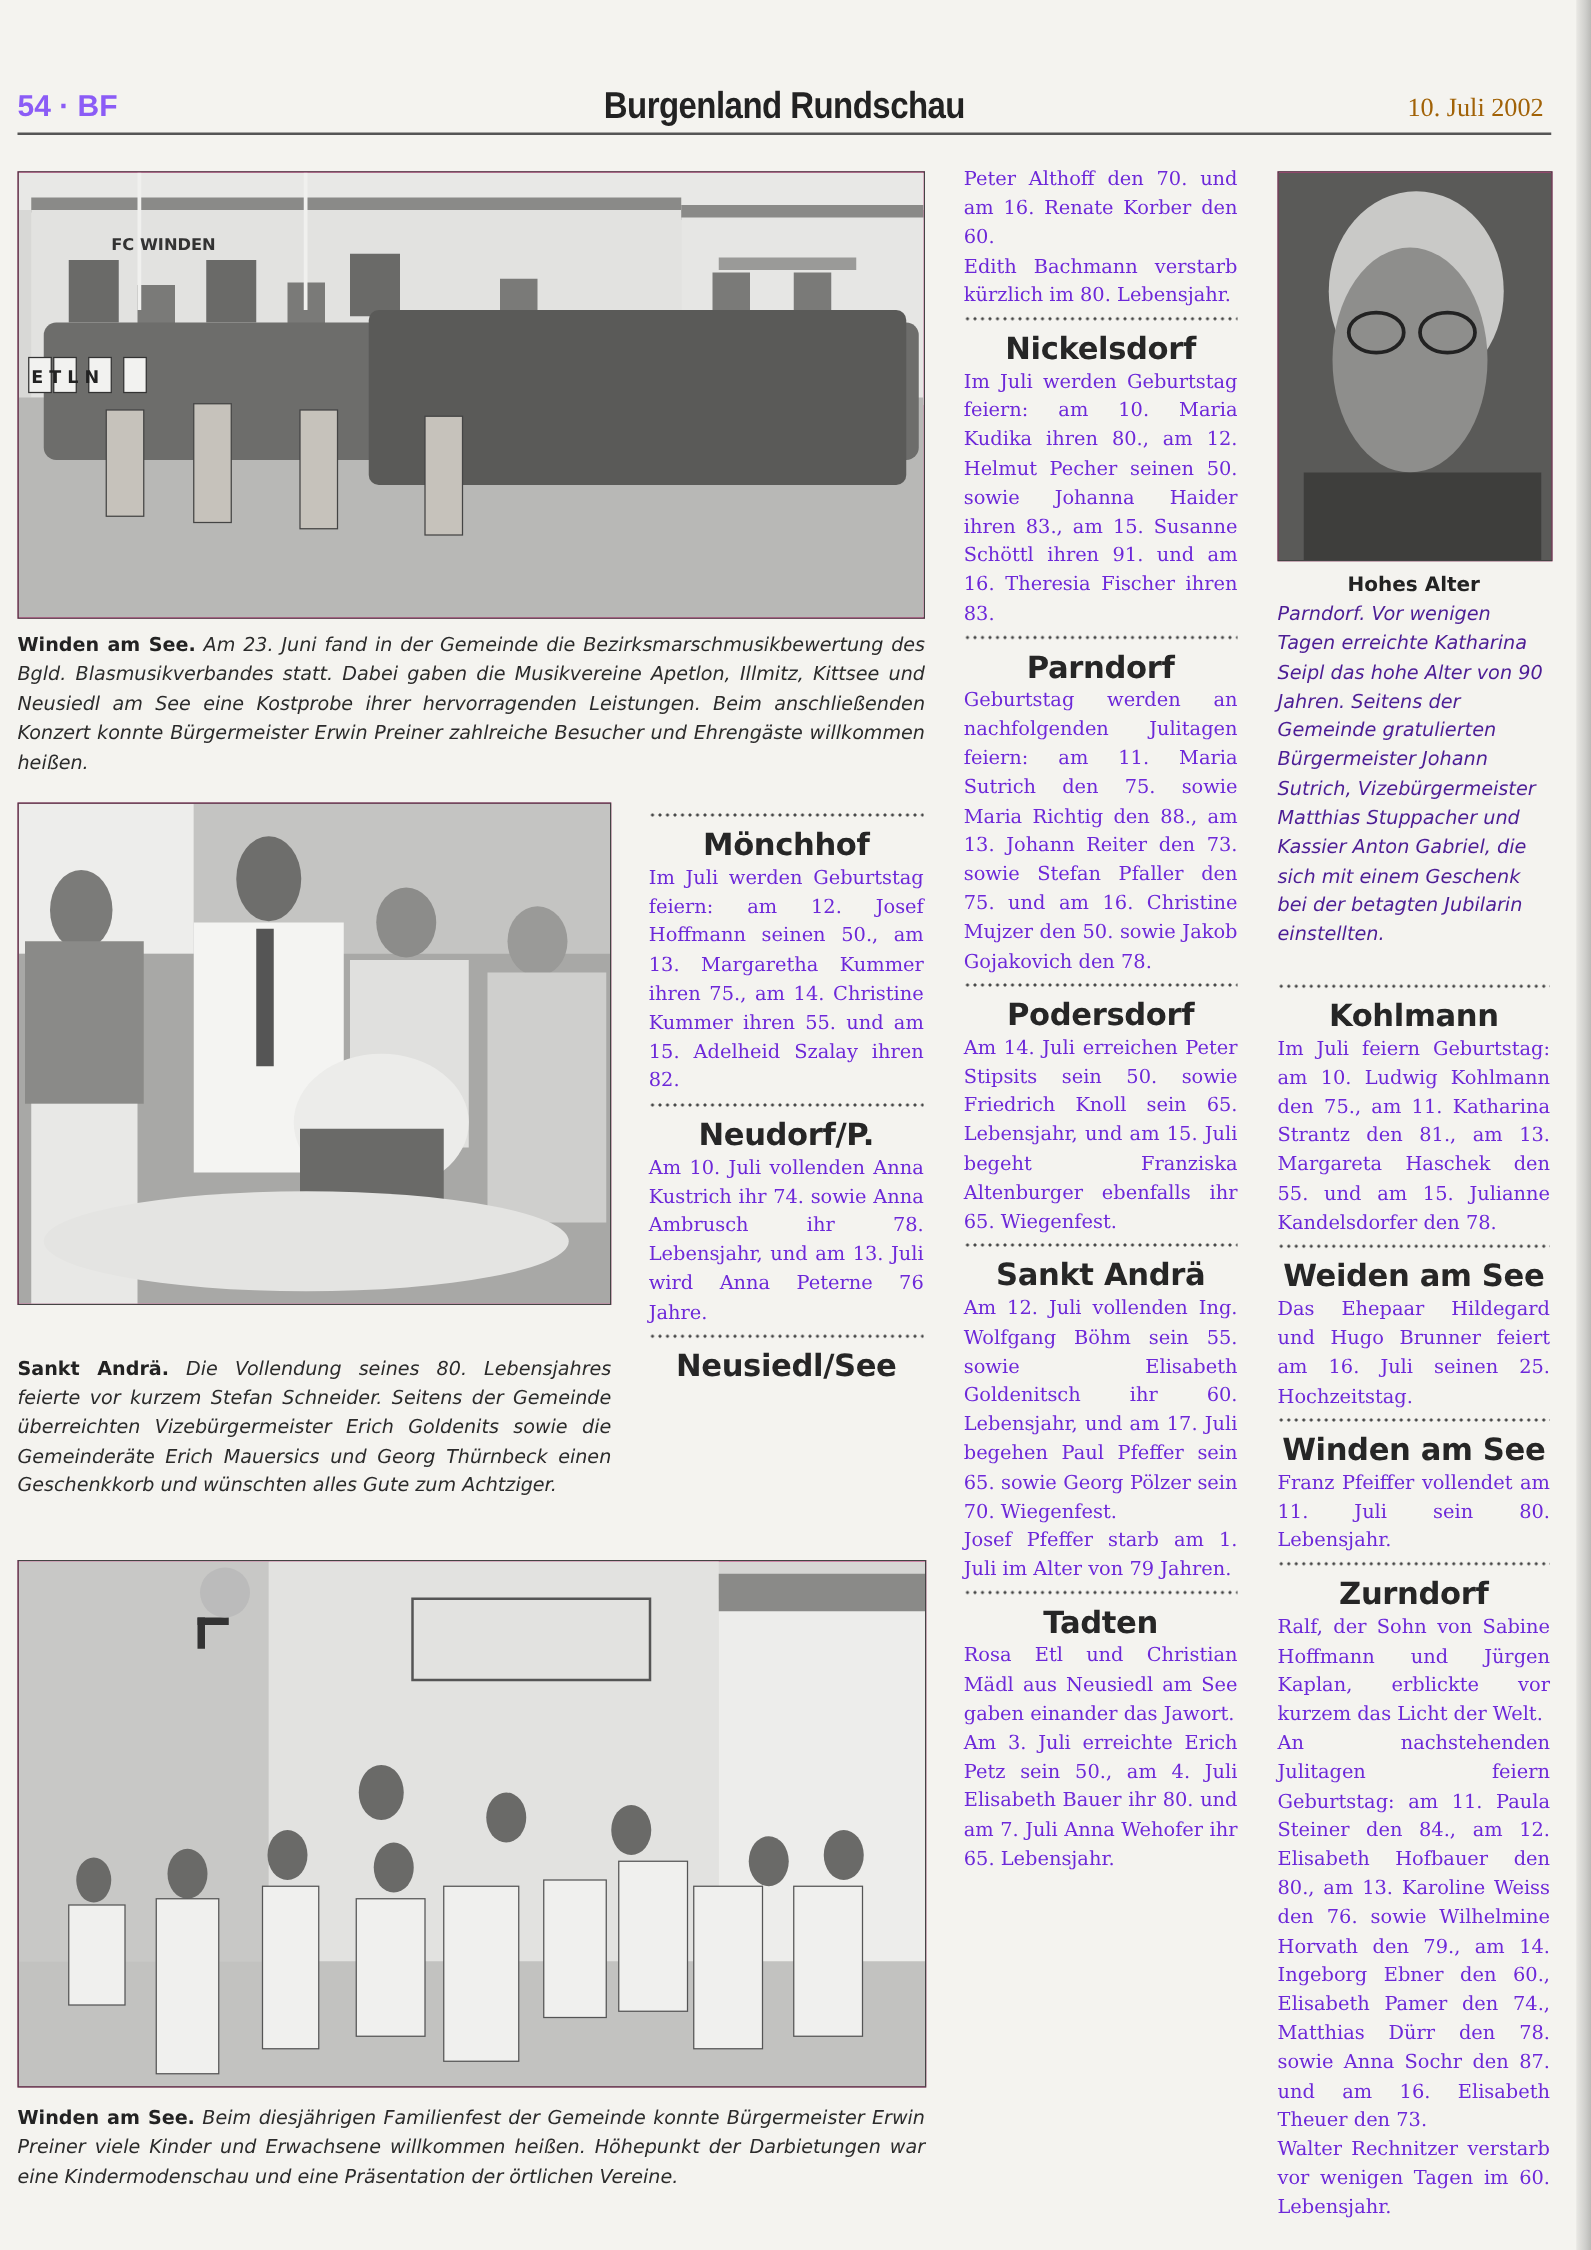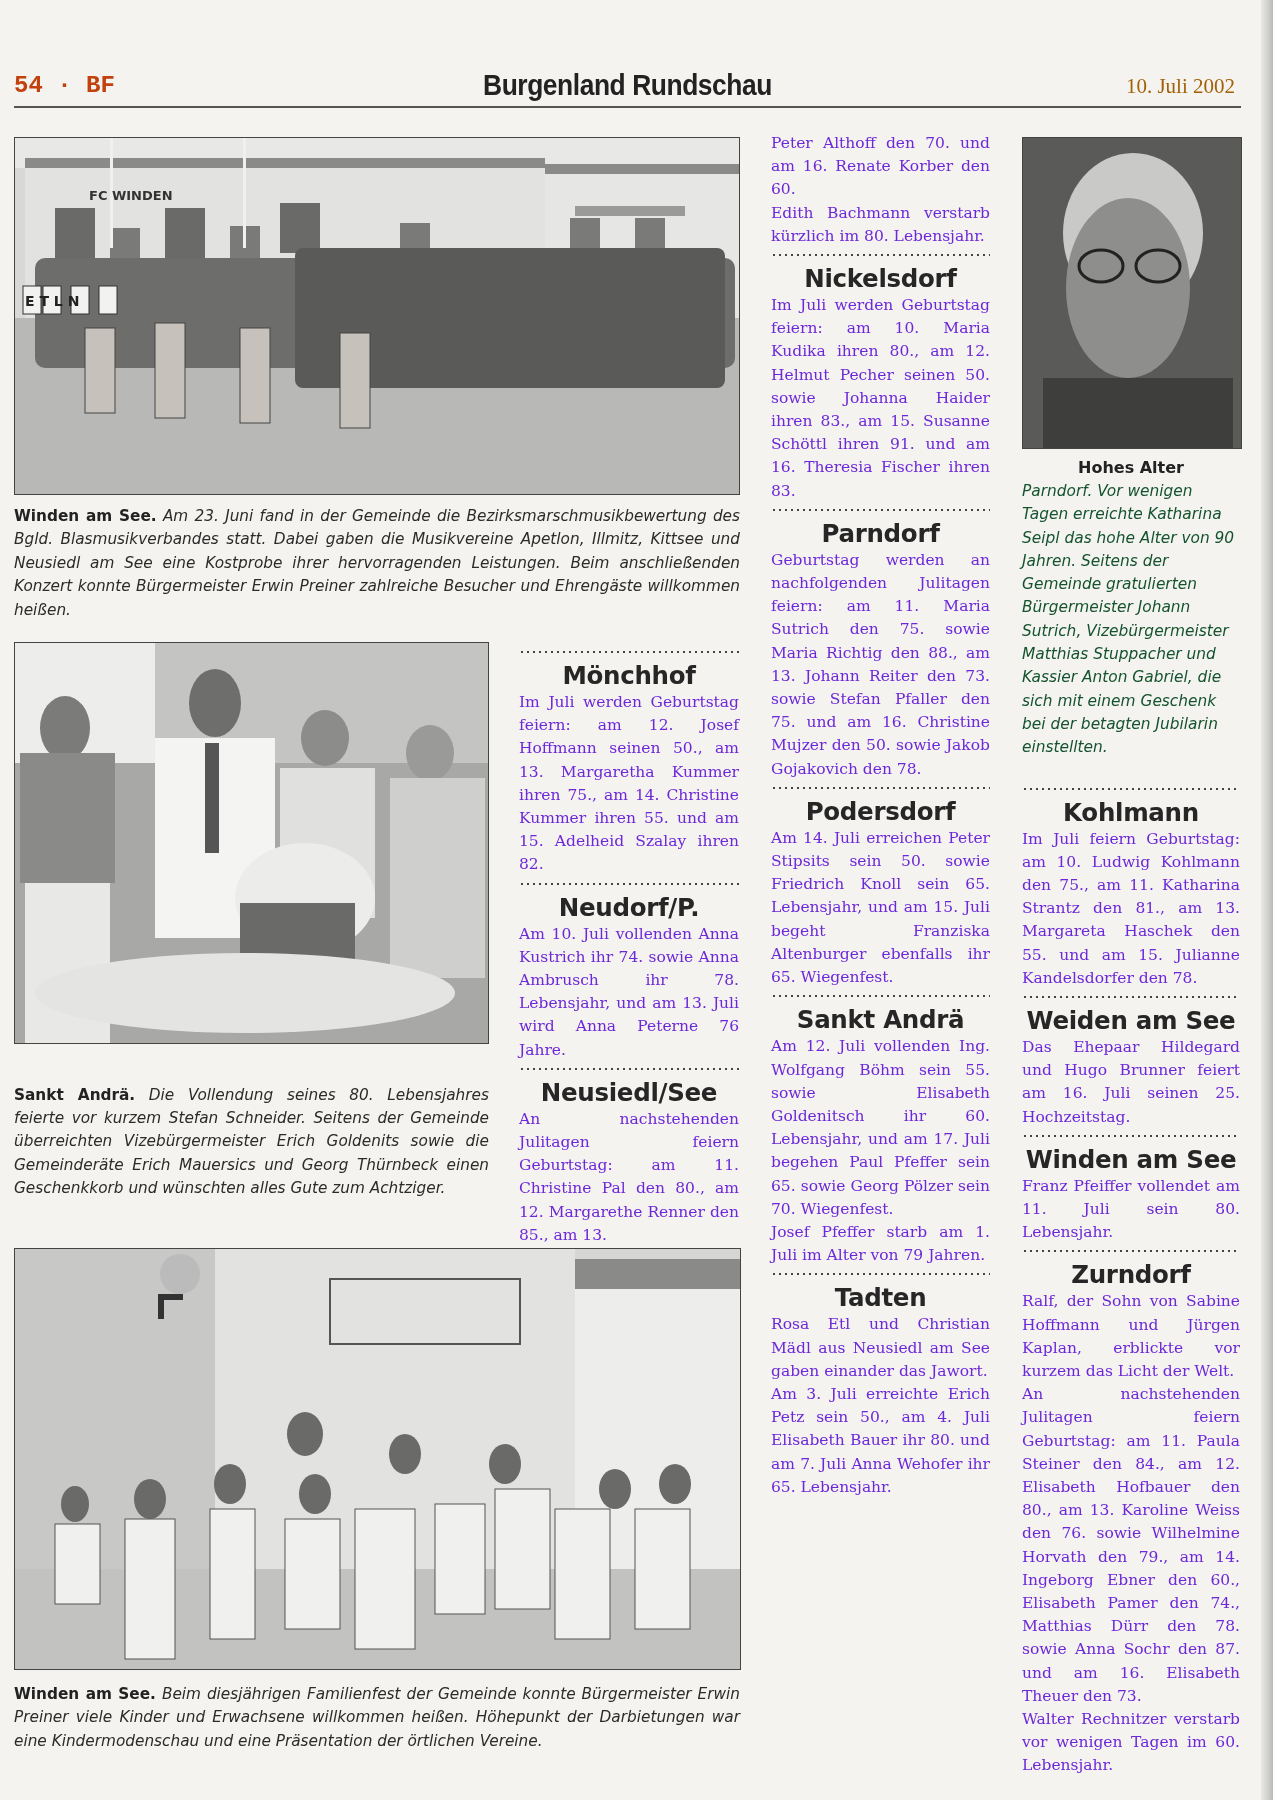--- a/index.html
+++ b/index.html
@@ -5,21 +5,21 @@
   html, body { margin: 0; padding: 0; }
   body {
     width: 1273px; height: 1800px; position: relative; overflow: hidden;
     background: #f4f3ef; color: #2a2a2a;
     font-family: "DejaVu Serif", serif;
   }
   .scanedge { position: absolute; right: 0; top: 0; width: 12px; height: 1800px;
     background: linear-gradient(90deg, #e9e8e4, #cfcfcc 60%, #b9b9b6); }
   
   .hdr { position: absolute; left: 14px; right: 32px; top: 62px; height: 44px; border-bottom: 2px solid #555; }
-  .hdr .pg { position: absolute; left: 0; top: 10px; font-family: Liberation Mono, monospace; font-weight: bold; font-size: 24px; color: #c2410c; }
+  .hdr .pg { position: absolute; left: 0; top: 10px; font-family: Liberation Sans, sans-serif; font-weight: bold; font-size: 24px; color: #8b5cf6; }
   .hdr .title { position: absolute; left: 0; right: 0; top: 6px; text-align: center; font-family: "Liberation Sans", sans-serif; font-weight: bold; font-size: 30px; letter-spacing: -0.5px; color: #222; transform: scaleX(0.88); }
   .hdr .date { position: absolute; right: 6px; top: 12px; font-family: "Liberation Serif", serif; font-size: 21px; color: #a16207; }
 
   
   .photo { position: absolute; border: 1px solid #444; overflow: hidden; background: #ec4899; }
   .photo svg { width: 100%; height: 100%; display: block; }
 
   
   .caption { position: absolute; font-family: "DejaVu Sans", sans-serif; font-style: italic; font-size: 15.3px; line-height: 23.4px; color: #2b2b2b; text-align: justify; }
   .caption b { font-style: normal; font-weight: bold; color: #222; margin-top: 32px; }
@@ -27,21 +27,21 @@
   
   .col { position: absolute; }
   .section { }
   .dots { height: 6px; margin: 4px 0 6px;
     background-image: radial-gradient(circle, #444 1px, transparent 1.4px);
     background-size: 6px 6px; background-repeat: repeat-x; background-position: 0 center; }
   .sec-title { text-align: center; font-family: "DejaVu Sans", sans-serif; font-weight: bold; font-size: 24.5px; line-height: 30px; color: #262626; letter-spacing: -0.3px; }
   .sec-body { font-family: "DejaVu Serif", serif; font-size: 15.5px; line-height: 23.2px; color: #6d28d9; text-align: justify; hyphens: manual; }
   .sec-body p { margin: 0; }
   .side-head { text-align: center; font-family: "DejaVu Sans", sans-serif; font-weight: bold; font-size: 16px; line-height: 24px; color: #222; }
-  .side-cap { font-family: "DejaVu Sans", sans-serif; font-style: italic; font-size: 15.4px; line-height: 23.3px; color: #14532d; }
+  .side-cap { font-family: "DejaVu Sans", sans-serif; font-style: italic; font-size: 15.4px; line-height: 23.3px; color: #4c1d95; }
 </style>
 </head>
 <body>
 
 <div class="scanedge"></div>
 
 <div class="hdr">
   <span class="pg">54 · BF</span>
   <div class="title">Burgenland Rundschau</div>
   <span class="date">10. Juli 2002</span>
@@ -175,23 +175,20 @@
   <div class="section">
     <div class="dots"></div>
     <div class="sec-title">Neudorf/P.</div>
     <div class="sec-body">
         <p>Am 10. Juli vollenden Anna Kustrich ihr 74. sowie Anna Ambrusch ihr 78. Lebensjahr, und am 13. Juli wird Anna Peterne 76 Jahre.</p>
       </div>
   </div>
   <div class="section">
     <div class="dots"></div>
     <div class="sec-title">Neusiedl/See</div>
-    <div class="sec-body">
-        <p>An nachstehenden Julitagen feiern Geburtstag: am 11. Christine Pal den 80., am 12. Margarethe Renner den 85., am 13.</p>
-      </div>
   </div>
 </div>
 
 <div class="col" style="left:771px;top:132px;width:219px;">
   <div class="section">
     <div class="sec-body">
       <p>Peter Althoff den 70. und am 16. Renate Korber den 60.</p>
       <p>Edith Bachmann verstarb kürzlich im 80. Lebensjahr.</p>
     </div>
   </div>

